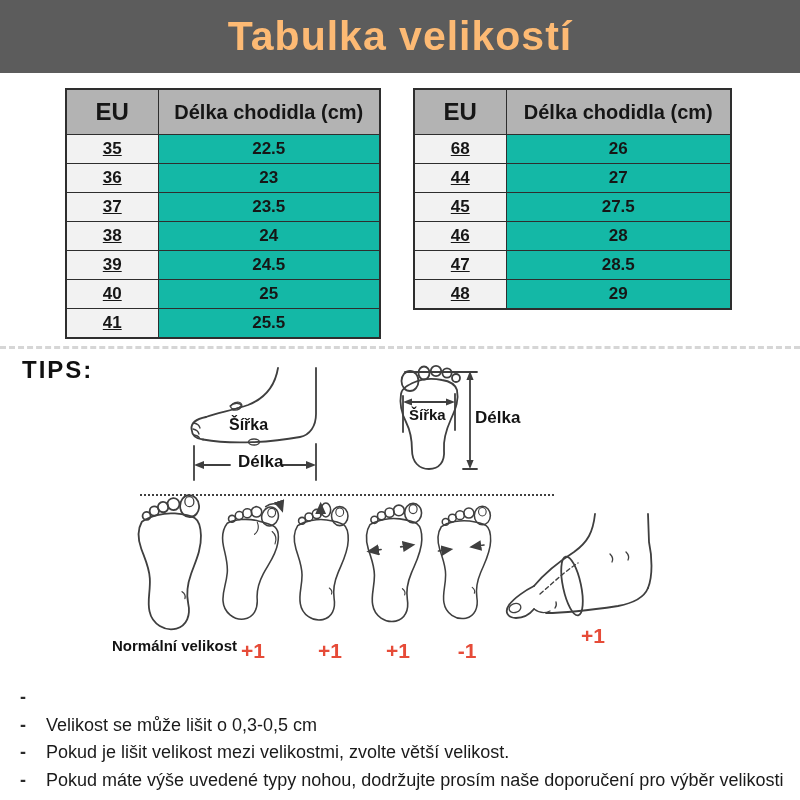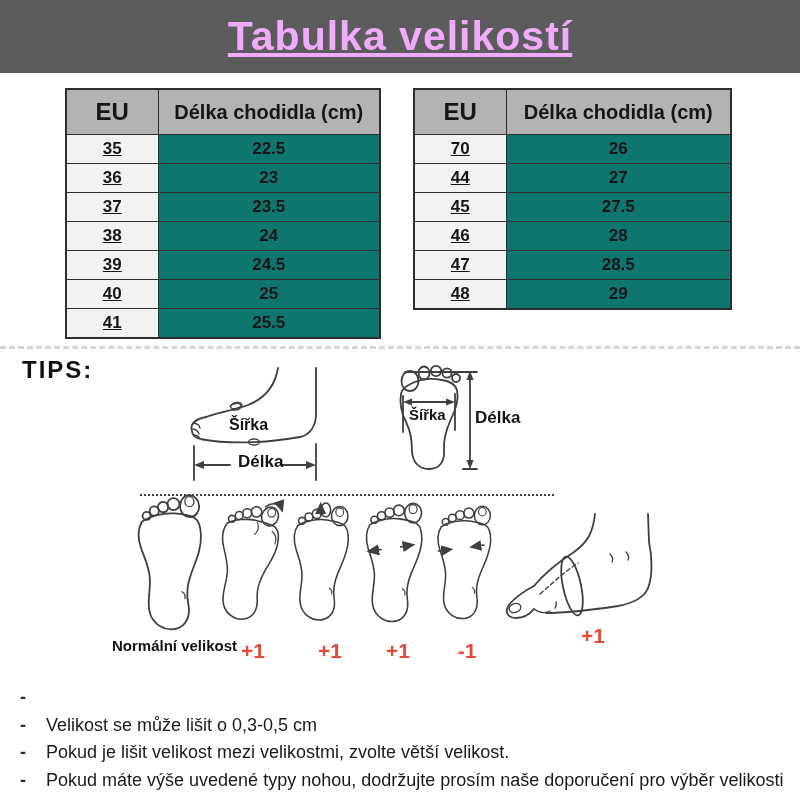--- a/index.html
+++ b/index.html
@@ -2,30 +2,30 @@
 <html style="--banner-bg: #5c5c5c; --table-header-bg: #b3b3b3; --cell-alt-bg: #f2f2f2; --table-border: #2e2e2e; --accent-red: #e64b38; --line-art: #3f3f3f; --divider: #d6d6d6; --text-color: #141414;"><head>
 <meta charset="utf-8">
 <style>
   html,body{margin:0;padding:0;background:#ffffff;}
   .page{position:relative;width:800px;height:800px;background:#ffffff;overflow:hidden;
         font-family:"Liberation Sans",sans-serif;color:var(--text-color,#141414);}
 
   
   .banner{position:absolute;left:0;top:0;width:800px;height:73px;background:var(--banner-bg,#5c5c5c);
           display:flex;align-items:center;justify-content:center;}
-  .banner h1{margin:0;font-size:41px;font-weight:bold;color:#f0abfc;letter-spacing:1px;text-decoration:underline;}
+  .banner h1{margin:0;font-size:41px;font-weight:bold;color:#fdba74;letter-spacing:1px;}
 
   
   table.size-table{position:absolute;top:88px;border-collapse:collapse;table-layout:fixed;
                    background:#fff;border:2px solid var(--table-border,#2e2e2e);}
   .size-table th,.size-table td{border:1.5px solid var(--table-border,#2e2e2e);text-align:center;
                    vertical-align:middle;font-weight:bold;color:#161616;padding:0;}
   .size-table thead th{background:var(--table-header-bg,#b3b3b3);height:44px;font-size:20px;}
   .size-table thead th.eu-col{font-size:24px;}
-  .size-table td{height:28px;font-size:17px;background:#0f766e;}
+  .size-table td{height:28px;font-size:17px;background:#14b8a6;}
   .size-table td:first-child{background:var(--cell-alt-bg,#f2f2f2);text-decoration:underline;}
   #table-left{left:65px;width:316px;}
   #table-right{left:413px;width:319px;}
   #table-left col.c1,#table-right col.c1{width:92px;}
 
   
   .dashed-divider{position:absolute;left:0;top:346px;width:800px;height:0;
                   border-top:3px dashed var(--divider,#d6d6d6);}
   .dotted-baseline{position:absolute;left:140px;top:494px;width:414px;height:0;
                    border-top:2px dotted var(--line-art,#3f3f3f);}
@@ -111,21 +111,21 @@
         <col class="c2">
       </colgroup>
     <thead>
       <tr>
         <th class="eu-col">EU</th>
         <th>Délka chodidla (cm)</th>
       </tr>
     </thead>
     <tbody>
         <tr>
-          <td>70</td>
+          <td>68</td>
           <td>26</td>
         </tr>
         <tr>
           <td>44</td>
           <td>27</td>
         </tr>
         <tr>
           <td>45</td>
           <td>27.5</td>
         </tr>

